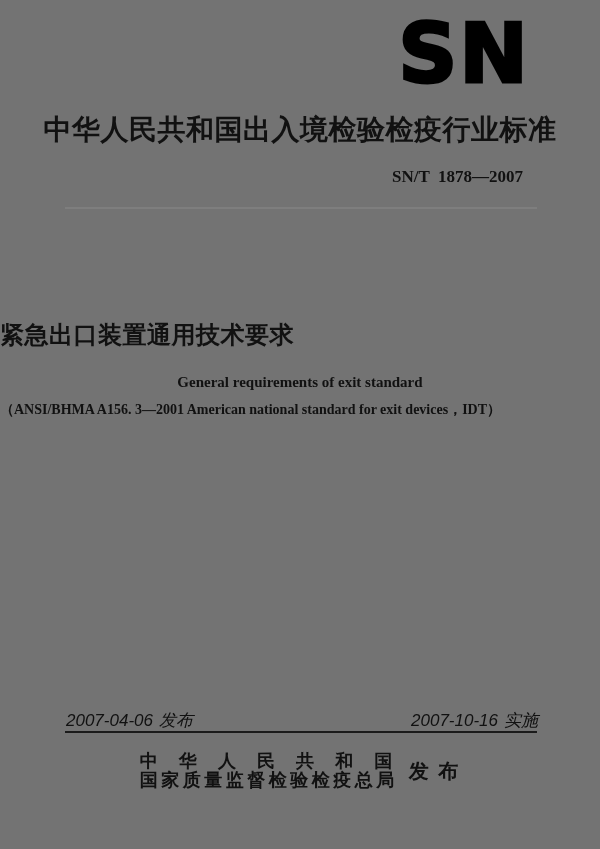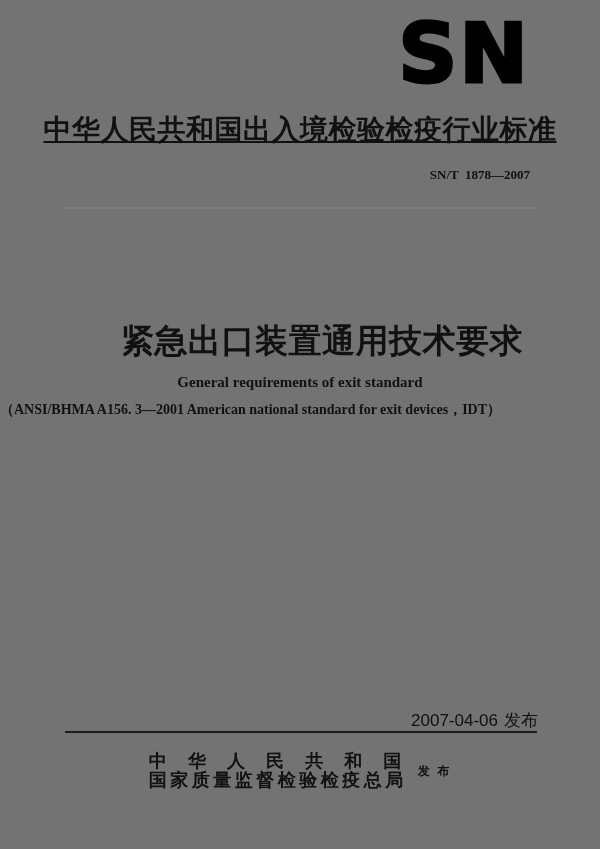--- a/index.html
+++ b/index.html
@@ -32,29 +32,28 @@
   .header-title {
     position: absolute;
     top: 111px;
     left: 30px;
     right: 30px;
     text-align: center;
     font-size: 28px;
     font-weight: bold;
     letter-spacing: 0.5px;
     white-space: nowrap;
-    text-decoration: underline;
   }
   .std-number {
     position: absolute;
     top: 167px;
-    right: 70px;
+    right: 77px;
     font-family: "Liberation Serif", serif;
     font-weight: bold;
-    font-size: 13px;
+    font-size: 17px;
     white-space: pre;
   }
   .rule {
     position: absolute;
     left: 65px;
     right: 63px;
   }
   .rule.top {
     top: 207px;
     height: 2px;
@@ -63,26 +62,25 @@
   .rule.bottom {
     top: 731px;
     height: 2px;
     background: #1b1b1b;
   }
   .main-title {
     position: absolute;
     top: 319px;
     left: 0;
     right: 0;
-    text-align: center;
-    font-size: 33px;
+    text-align: left;
+    font-size: 24px;
     font-weight: bold;
     letter-spacing: 0.5px;
     white-space: nowrap;
-    margin-left: 44px;
   }
   .en-title {
     position: absolute;
     top: 374px;
     left: 0;
     right: 0;
     text-align: center;
     font-family: "Liberation Serif", serif;
     font-weight: bold;
     font-size: 15px;
@@ -96,24 +94,25 @@
     font-weight: bold;
     font-size: 14px;
     white-space: nowrap;
   }
   .dates-row {
     position: absolute;
     top: 709px;
     left: 66px;
     right: 62px;
     display: flex;
-    justify-content: flex-end;
+    justify-content: space-between;
     align-items: baseline;
     font-size: 17px;
     white-space: nowrap;
+    font-style: italic;
   }
   .date-item .date-label {
     margin-left: 6px;
   }
   .publisher-row {
     position: absolute;
     top: 752px;
     left: 0;
     right: 0;
     display: flex;
@@ -134,21 +133,21 @@
     width: 100%;
     text-align: justify;
     text-align-last: justify;
   }
   .publisher-line2 {
     display: block;
     text-align: center;
   }
   .publish-label {
     font-weight: bold;
-    font-size: 12px;
+    font-size: 20px;
     letter-spacing: 2px;
     white-space: pre;
   }
 </style>
 </head>
 <body>
 
 <div class="page">
 
   <div class="sn-logo">SN</div>
@@ -162,20 +161,23 @@
   <div class="main-title">紧急出口装置通用技术要求</div>
 
   <div class="en-title">General requirements of exit standard</div>
 
   <div class="en-subtitle">（ANSI/BHMA A156. 3—2001 American national standard for exit devices，IDT）</div>
 
   <div class="dates-row">
     <div class="date-item">
       <span class="date-value">2007-04-06</span><span class="date-label">发布</span>
     </div>
+    <div class="date-item">
+      <span class="date-value">2007-10-16</span><span class="date-label">实施</span>
+    </div>
   </div>
 
   <div class="rule bottom"></div>
 
   <div class="publisher-row">
     <div class="publisher-names">
       <span class="publisher-line1">中华人民共和国</span>
       <span class="publisher-line2">国家质量监督检验检疫总局</span>
     </div>
     <div class="publish-label">发 布</div>

